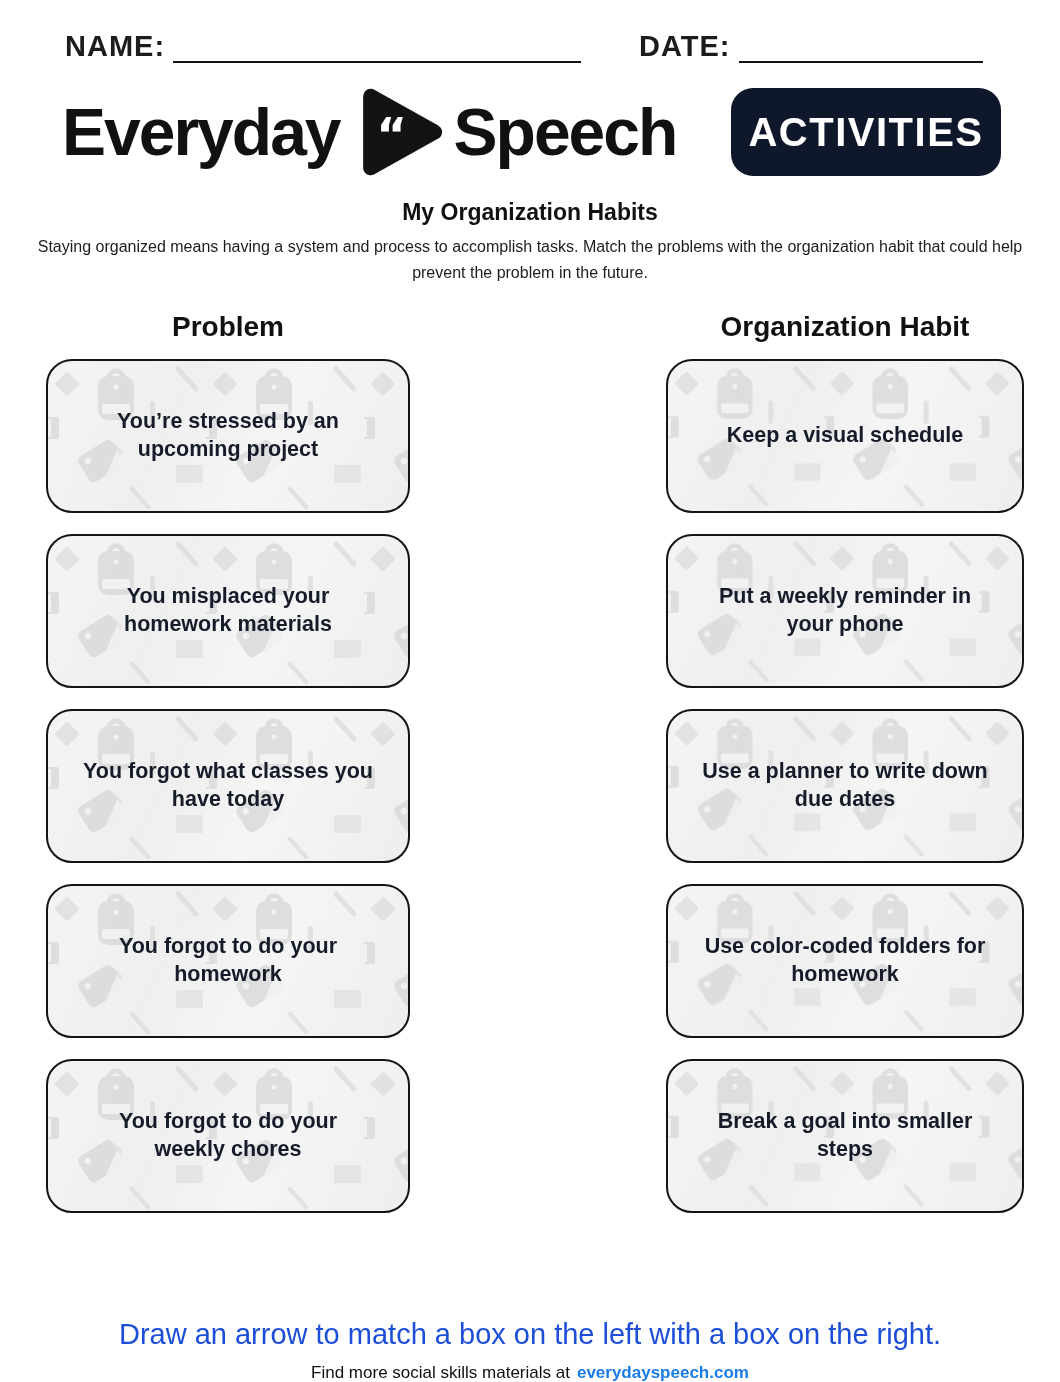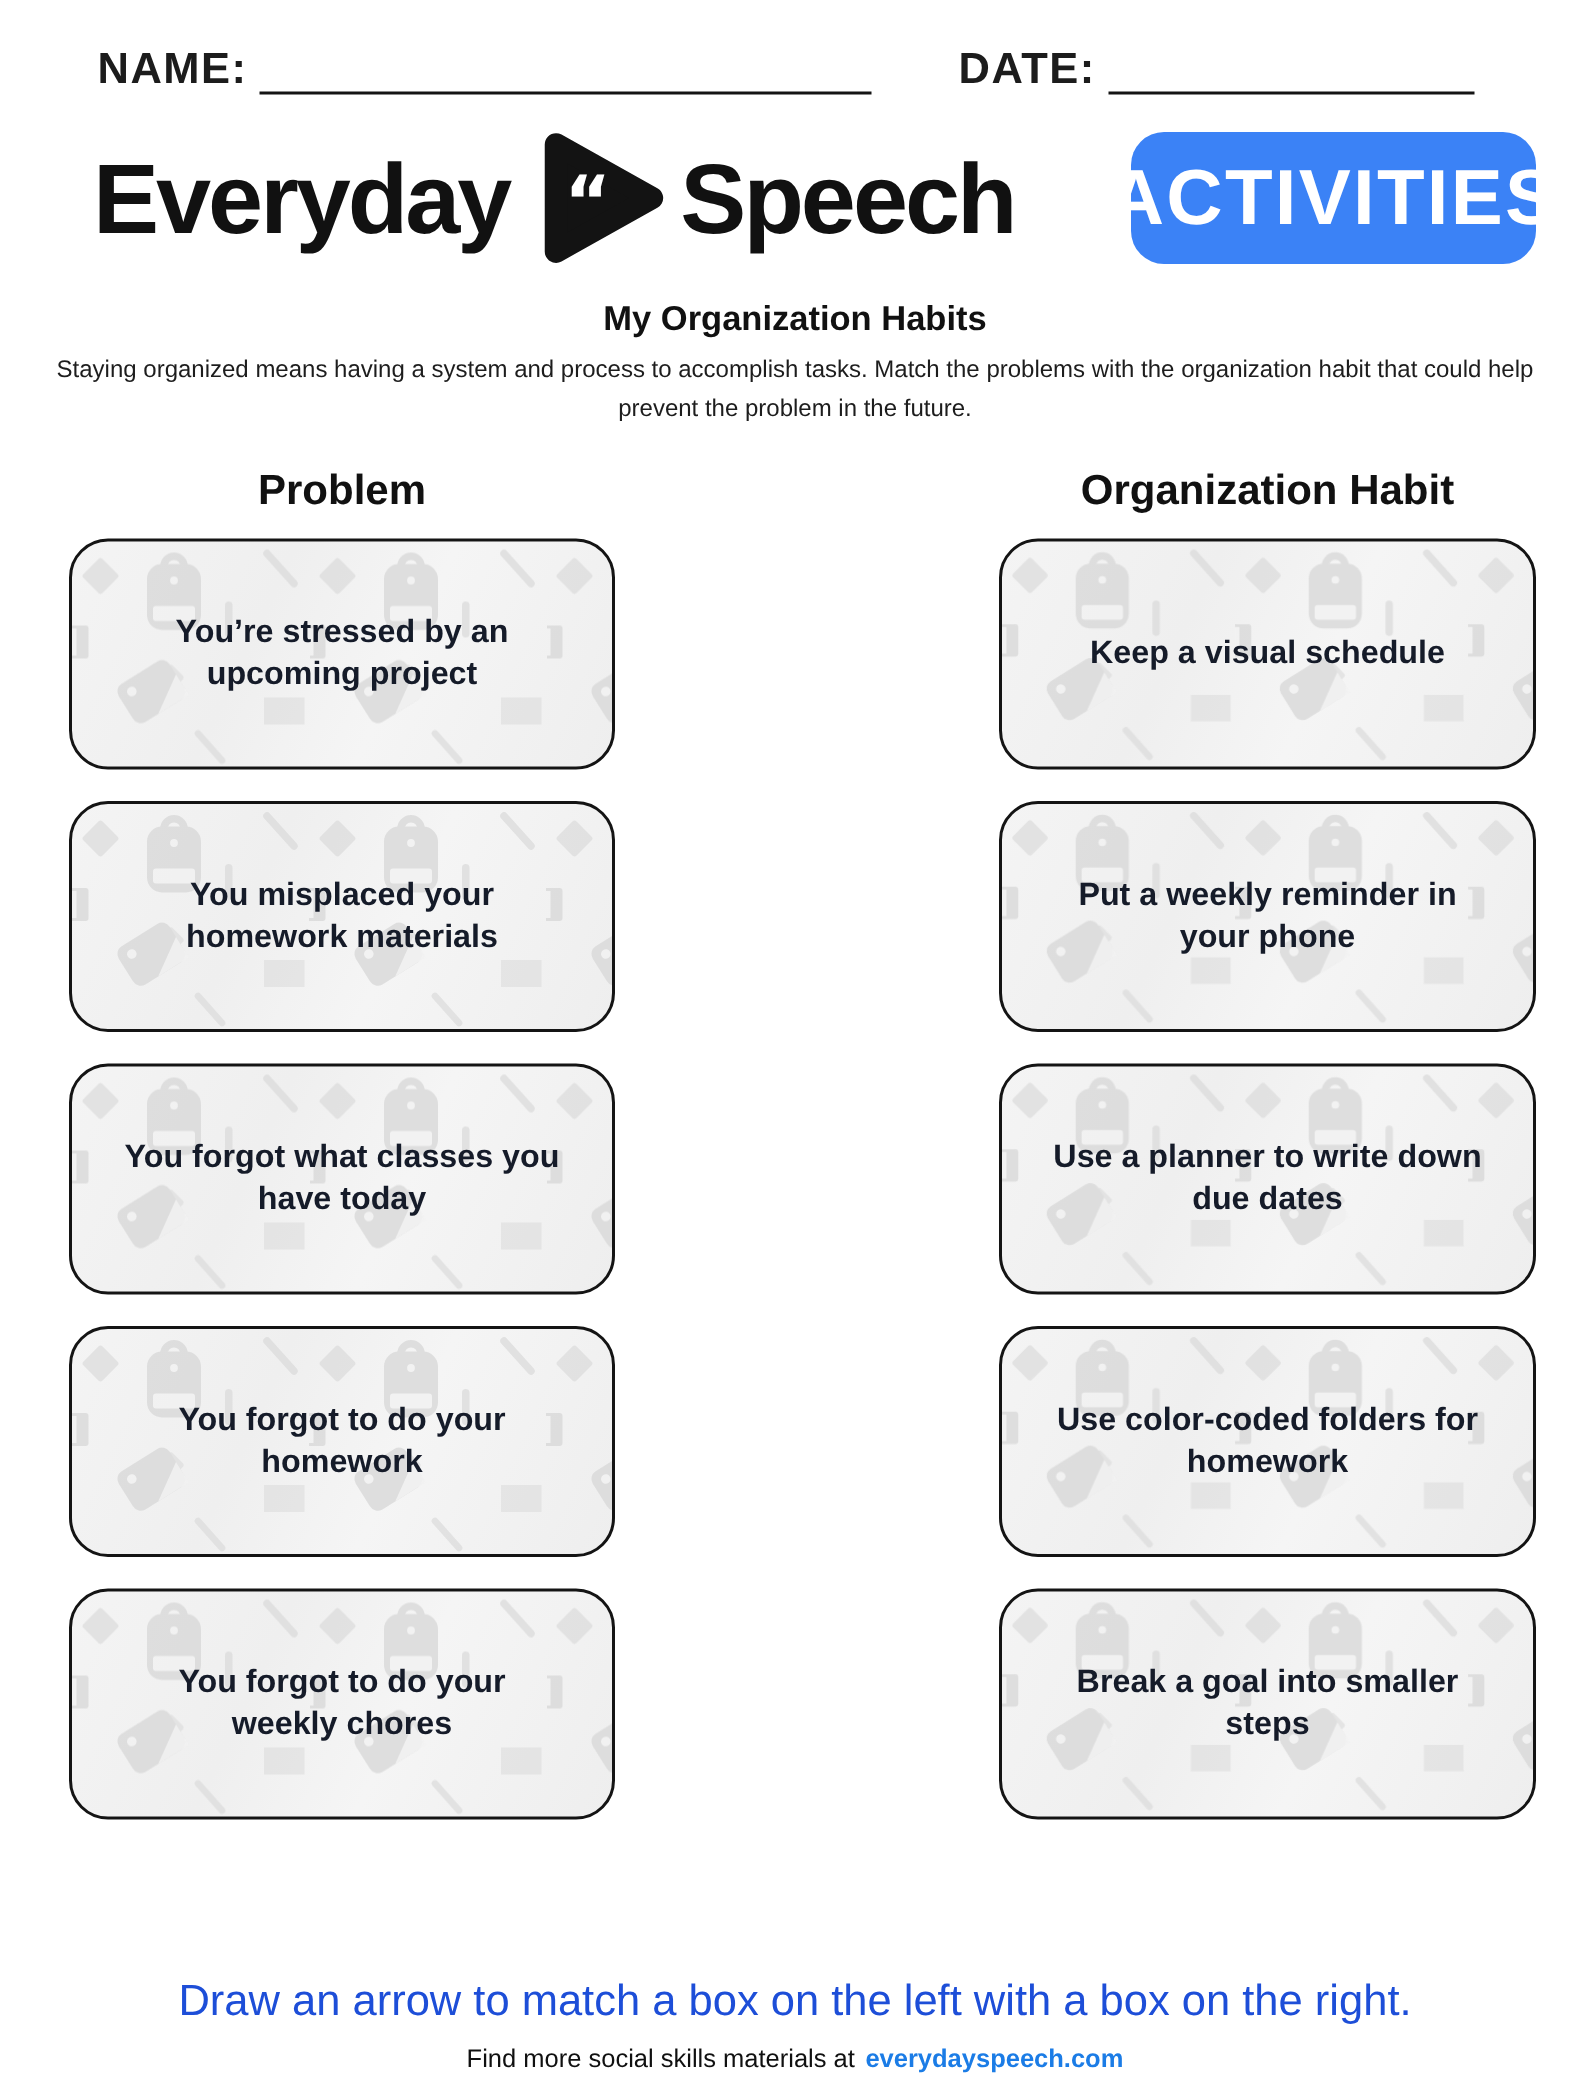--- a/index.html
+++ b/index.html
@@ -9,26 +9,26 @@
   
   .fields-row { display:flex; align-items:flex-end; padding:30px 50px 0 65px; }
   .field { display:flex; align-items:flex-end; gap:8px; }
   .field-label { font-size:29px; font-weight:600; letter-spacing:1px; color:#1c1c1c; }
   .write-line { border-bottom:2.5px solid #141414; height:30px; }
   .name-line { width:408px; }
   .date-line { width:244px; }
   .field-date { margin-left:58px; }
 
   
-  .logo-row { display:flex; align-items:center; padding:22px 36px 0 62px; }
+  .logo-row { display:flex; align-items:center; padding:22px 59px 0 62px; }
   .logo-word { font-size:66px; font-weight:700; letter-spacing:-2px; color:#111; }
   .logo-mark { width:94px; height:94px; margin:0 10px; flex:none; }
-  .badge { margin-left:auto; background:#3b82f6; color:#fff; border-radius:22px;
+  .badge { margin-left:auto; background:#0f172a; color:#fff; border-radius:22px;
            width:270px; height:88px; display:flex; align-items:center; justify-content:center;
-           font-size:52px; font-weight:600; letter-spacing:1.5px; }
+           font-size:40px; font-weight:600; letter-spacing:1.5px; }
 
   
   .ws-title { text-align:center; font-size:23px; font-weight:700; margin-top:20px; color:#111; }
   .ws-desc  { text-align:center; font-size:16px; line-height:1.6; margin:8px auto 0;
               max-width:1000px; color:#1d1d1d; }
 
   
   .cols { display:flex; justify-content:space-between; padding:0 36px 0 46px; margin-top:26px; }
   .col { display:flex; flex-direction:column; }
   .col-left  { width:364px; }

